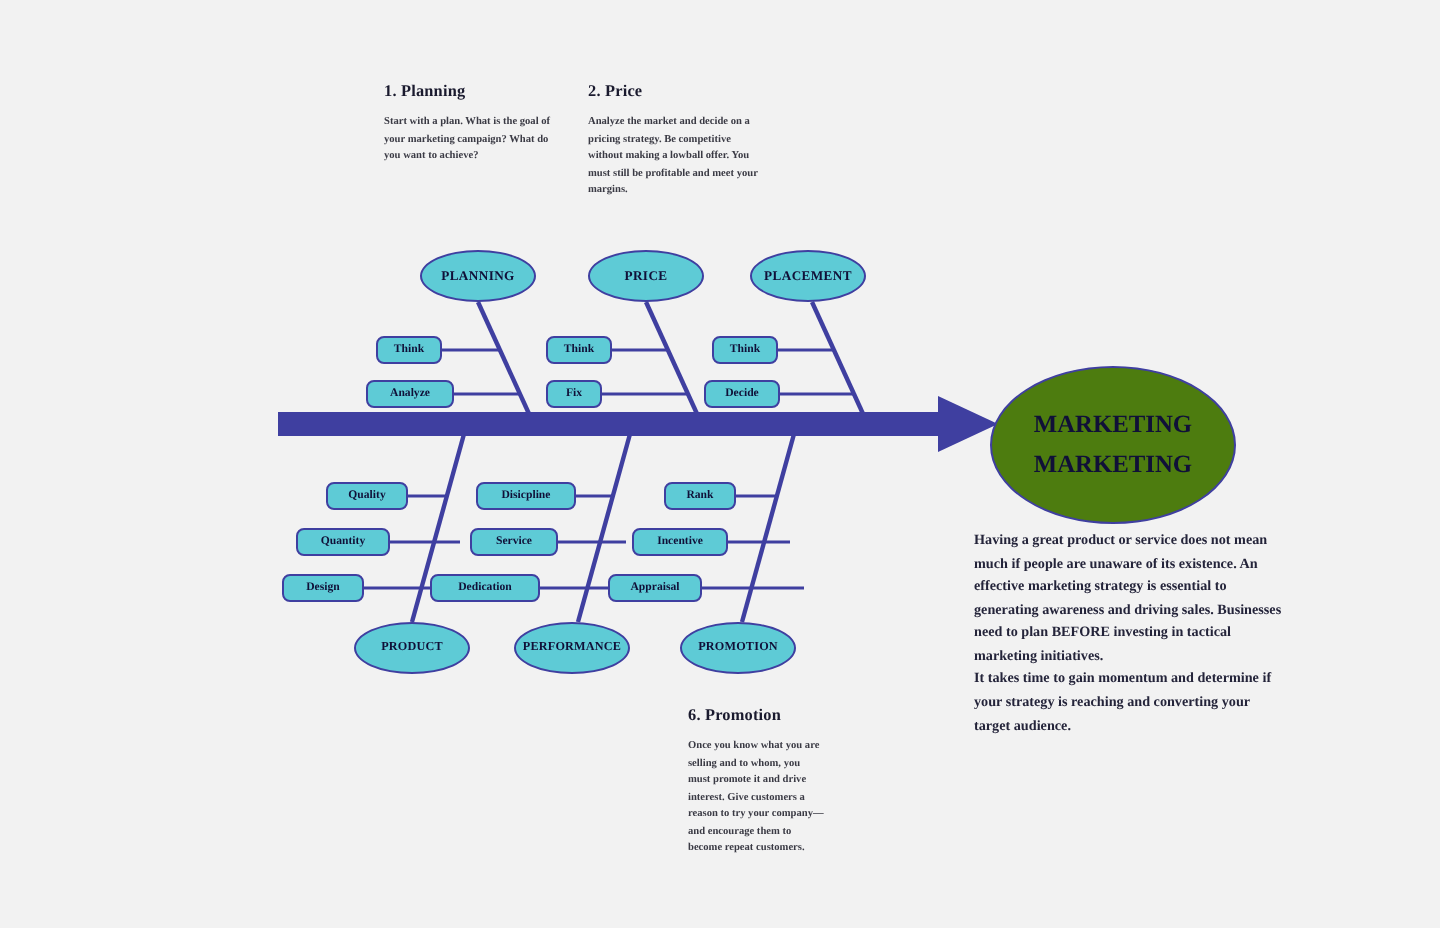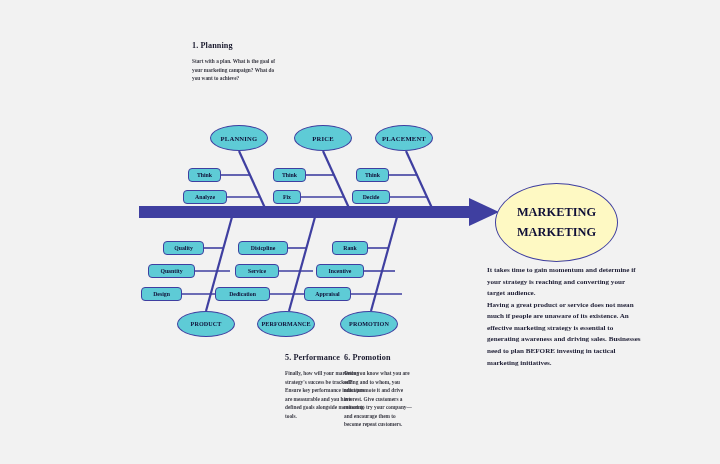--- a/index.html
+++ b/index.html
@@ -105,21 +105,21 @@
     box-sizing: border-box;
     padding: 0 4px;
     white-space: nowrap;
   }
 
   
   .effect {
     position: absolute;
     left: 478px; top: 183px;
     width: 123px; height: 79px;
-    background: #fef9c3;
+    background: #4d7c0f;
     border: 1px solid #3f3fa0;
     border-radius: 50%;
     display: flex;
     flex-direction: column;
     align-items: center;
     justify-content: center;
     color: #101038;
     font-weight: bold;
     font-size: 12.4px;
     line-height: 1.55;
@@ -173,25 +173,25 @@
     <line x1="252" y1="294" x2="302" y2="294" stroke="#3f3fa0" stroke-width="1.6"></line>
     <line x1="350" y1="248" x2="371" y2="248" stroke="#3f3fa0" stroke-width="1.6"></line>
     <line x1="346" y1="271" x2="378" y2="271" stroke="#3f3fa0" stroke-width="1.6"></line>
     <line x1="333" y1="294" x2="385" y2="294" stroke="#3f3fa0" stroke-width="1.6"></line>
   </svg>
 
   <div class="note note-top-1">
     <div class="note-title">1. Planning</div>
     <div class="note-body">Start with a plan. What is the goal of your marketing campaign? What do you want to achieve?</div>
   </div>
-
-  <div class="note note-bot-2">
-    <div class="note-title">5. Performance</div>
-    <div class="note-body">Finally, how will your marketing strategy's success be tracked? Ensure key performance indicators are measurable and you have defined goals alongside monitoring tools.</div>
-  </div>
+  <div class="note note-top-2">
+    <div class="note-title">2. Price</div>
+    <div class="note-body">Analyze the market and decide on a pricing strategy. Be competitive without making a lowball offer. You must still be profitable and meet your margins.</div>
+  </div>
+
   <div class="note note-bot-3">
     <div class="note-title">6. Promotion</div>
     <div class="note-body">Once you know what you are selling and to whom, you must promote it and drive interest. Give customers a reason to try your company—and encourage them to become repeat customers.</div>
   </div>
 
   <div class="cat top cat-planning">PLANNING</div>
   <div class="cat top cat-price">PRICE</div>
   <div class="cat top cat-placement">PLACEMENT</div>
 
   <div class="cat bot cat-product">PRODUCT</div>
@@ -216,17 +216,17 @@
   <div class="cause" style="left:315px; top:241px; width:36px;">Rank</div>
   <div class="cause" style="left:299px; top:264px; width:48px;">Incentive</div>
   <div class="cause" style="left:287px; top:287px; width:47px;">Appraisal</div>
 
   <div class="effect">
     <span>MARKETING</span>
     <span>MARKETING</span>
   </div>
 
   <div class="summary">
+    <p>Having a great product or service does not mean much if people are unaware of its existence. An effective marketing strategy is essential to generating awareness and driving sales. Businesses need to plan BEFORE investing in tactical marketing initiatives.</p>
     <p>It takes time to gain momentum and determine if your strategy is reaching and converting your target audience.</p>
-    <p>Having a great product or service does not mean much if people are unaware of its existence. An effective marketing strategy is essential to generating awareness and driving sales. Businesses need to plan BEFORE investing in tactical marketing initiatives.</p>
   </div>
 
 </div>
 
 </body></html>

